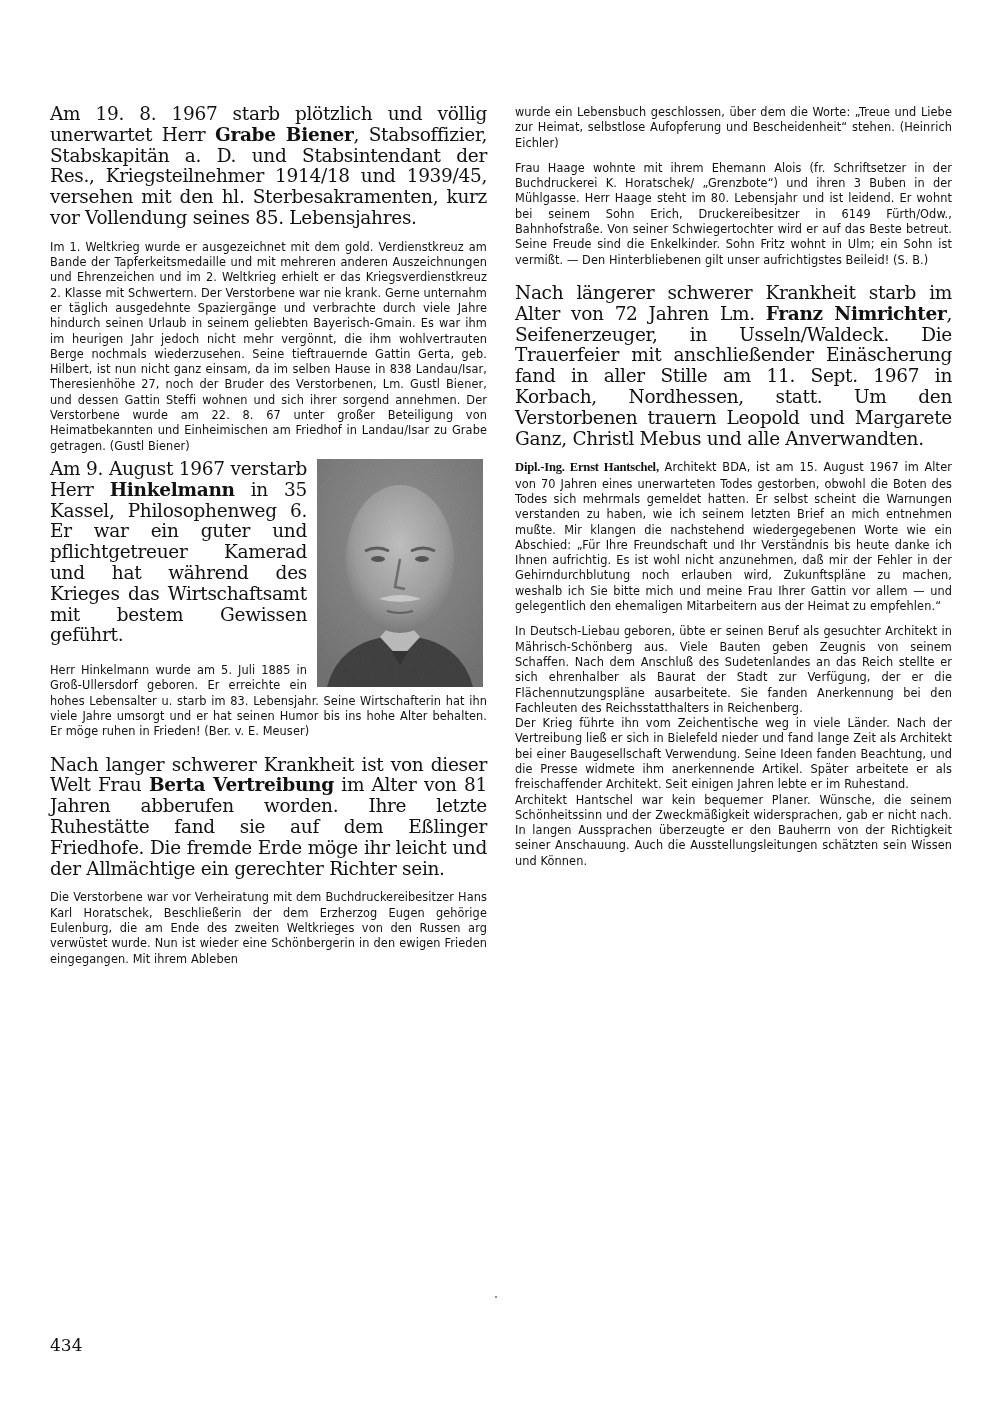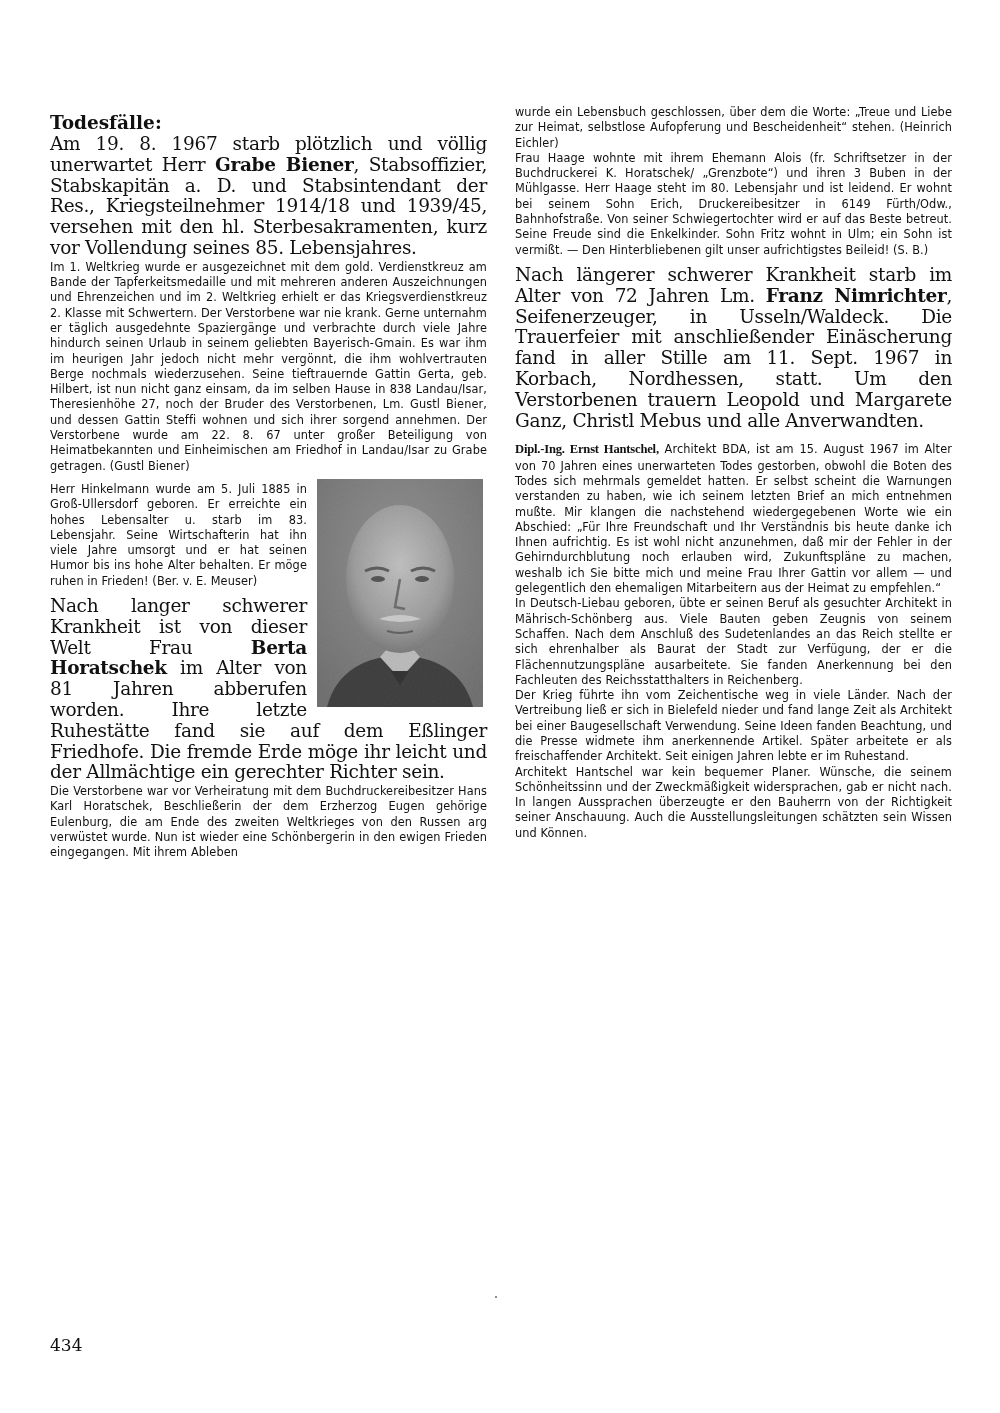--- a/index.html
+++ b/index.html
@@ -4,38 +4,37 @@
 <style>
   html, body { margin: 0; padding: 0; background: #ffffff; }
   body { width: 1000px; height: 1413px; position: relative; overflow: hidden; color: #111; }
   .col { position: absolute; top: 104px; }
   .col-left { left: 50px; width: 437px; }
   .col-right { left: 515px; width: 437px; }
   p { margin: 0; text-align: justify; hyphens: none; }
   .small { font-family: "DejaVu Sans Condensed", "DejaVu Sans", sans-serif; font-stretch: condensed; font-size: 12.6px; line-height: 15.3px; letter-spacing: 0.1px; }
   .large { font-family: "DejaVu Serif", serif; font-size: 18.5px; line-height: 20.8px; letter-spacing: -0.3px; }
   .heading { font-family: "DejaVu Serif", serif; font-weight: bold; font-size: 18.5px; line-height: 22px; margin-top: 8px; }
-  .gap { margin-top: 0; }
-  .gap-s { margin-top: 8px; }
+  .gap { margin-top: 10px; }
+  .gap-s { margin-top: 16px; }
   .large.gap { margin-top: 6px; }
   .large b { font-weight: bold; }
   .small b.sans-bold { font-family: Liberation Serif, serif; font-weight: bold; letter-spacing: -0.2px; }
   .photo-wrap { float: right; width: 166px; height: 228px; margin: 6px 4px 4px 10px; }
   .photo { width: 166px; height: 228px; display: block; }
   .signature { float: right; }
   .page-number { position: absolute; left: 50px; top: 1335px; font-family: "DejaVu Serif", serif; font-size: 17px; }
   .speck { position: absolute; width: 2px; height: 2px; background: #666; border-radius: 1px; }
 </style>
 </head>
 <body>
 
 <div class="col col-left">
 
 
-  <div class="heading">Todesfälle:</div>
 
   <p class="large"><span>Am 19. 8. 1967 starb plötzlich und völlig unerwartet Herr </span><b>Grabe Biener</b><span>, Stabsoffizier, Stabskapitän a. D. und Stabsintendant der Res., Kriegsteilnehmer 1914/18 und 1939/45, versehen mit den hl. Sterbesakramenten, kurz vor Vollendung seines 85. Lebensjahres.</span></p>
 
   <p class="small gap">Im 1. Weltkrieg wurde er ausgezeichnet mit dem gold. Verdienstkreuz am Bande der Tapferkeitsmedaille und mit mehreren anderen Auszeichnungen und Ehrenzeichen und im 2. Weltkrieg erhielt er das Kriegsverdienstkreuz 2. Klasse mit Schwertern. Der Verstorbene war nie krank. Gerne unternahm er täglich ausgedehnte Spaziergänge und verbrachte durch viele Jahre hindurch seinen Urlaub in seinem geliebten Bayerisch-Gmain. Es war ihm im heurigen Jahr jedoch nicht mehr vergönnt, die ihm wohlvertrauten Berge nochmals wiederzusehen. Seine tieftrauernde Gattin Gerta, geb. Hilbert, ist nun nicht ganz einsam, da im selben Hause in 838 Landau/Isar, Theresienhöhe 27, noch der Bruder des Verstorbenen, Lm. Gustl Biener, und dessen Gattin Steffi wohnen und sich ihrer sorgend annehmen. Der Verstorbene wurde am 22. 8. 67 unter großer Beteiligung von Heimatbekannten und Einheimischen am Friedhof in Landau/Isar zu Grabe getragen. (Gustl Biener)</p>
 
   <div class="photo-wrap">
     <svg class="photo" viewBox="0 0 166 228" aria-label="Portrait photo of Herr Hinkelmann">
       <defs>
         <radialGradient id="bgGrad" cx="50%" cy="35%" r="75%">
           <stop offset="0%" stop-color="#9a9a9a"></stop>
@@ -61,24 +60,25 @@
       <path d="M94 92 Q 106 86 118 92" stroke="#555" stroke-width="3" fill="none"></path>
       <ellipse cx="61" cy="100" rx="7" ry="3" fill="#4a4a4a"></ellipse>
       <ellipse cx="105" cy="100" rx="7" ry="3" fill="#4a4a4a"></ellipse>
       <path d="M83 100 L 78 128 L 88 130" stroke="#6a6a6a" stroke-width="2.5" fill="none"></path>
       <path d="M62 140 Q 83 132 104 140 Q 83 146 62 140 Z" fill="#e4e4e4"></path>
       <path d="M70 152 Q 83 156 96 152" stroke="#5a5a5a" stroke-width="2" fill="none"></path>
       <rect width="166" height="228" fill="#888" opacity="0.25" filter="url(#grain)"></rect>
     </svg>
   </div>
 
+  <p class="large gap"><span>Am 9. August 1967 verstarb Herr </span><b>Hinkelmann</b><span> in 35 Kassel, Philosophenweg 6. Er war ein guter und pflichtgetreuer Kamerad und hat während des Krieges das Wirtschaftsamt mit bestem Gewissen geführt.</span></p>
 
   <p class="small gap-s">Herr Hinkelmann wurde am 5. Juli 1885 in Groß-Ullersdorf geboren. Er erreichte ein hohes Lebensalter u. starb im 83. Lebensjahr. Seine Wirtschafterin hat ihn viele Jahre umsorgt und er hat seinen Humor bis ins hohe Alter behalten. Er möge ruhen in Frieden! (Ber. v. E. Meuser)</p>
 
-  <p class="large gap-s"><span>Nach langer schwerer Krankheit ist von dieser Welt Frau </span><b>Berta Horatschek</b><span> im Alter von 81 Jahren abberufen worden. Ihre letzte Ruhestätte fand sie auf dem Eßlinger Friedhofe. Die fremde Erde möge ihr leicht und der Allmächtige ein gerechter Richter sein.</span></p>
+  <p class="large gap-s"><span>Nach langer schwerer Krankheit ist von dieser Welt Frau </span><b>Berta Vertreibung</b><span> im Alter von 81 Jahren abberufen worden. Ihre letzte Ruhestätte fand sie auf dem Eßlinger Friedhofe. Die fremde Erde möge ihr leicht und der Allmächtige ein gerechter Richter sein.</span></p>
 
   <p class="small gap">Die Verstorbene war vor Verheiratung mit dem Buchdruckereibesitzer Hans Karl Horatschek, Beschließerin der dem Erzherzog Eugen gehörige Eulenburg, die am Ende des zweiten Weltkrieges von den Russen arg verwüstet wurde. Nun ist wieder eine Schönbergerin in den ewigen Frieden eingegangen. Mit ihrem Ableben</p>
 </div>
 
 <div class="col col-right">
   <p class="small">wurde ein Lebensbuch geschlossen, über dem die Worte: „Treue und Liebe zur Heimat, selbstlose Aufopferung und Bescheidenheit“ stehen. (Heinrich Eichler)</p>
 
 
   <p class="small gap">Frau Haage wohnte mit ihrem Ehemann Alois (fr. Schriftsetzer in der Buchdruckerei K. Horatschek/ „Grenzbote“) und ihren 3 Buben in der Mühlgasse. Herr Haage steht im 80. Lebensjahr und ist leidend. Er wohnt bei seinem Sohn Erich, Druckereibesitzer in 6149 Fürth/Odw., Bahnhofstraße. Von seiner Schwiegertochter wird er auf das Beste betreut. Seine Freude sind die Enkelkinder. Sohn Fritz wohnt in Ulm; ein Sohn ist vermißt. — Den Hinterbliebenen gilt unser aufrichtigstes Beileid! (S. B.)</p>
 

